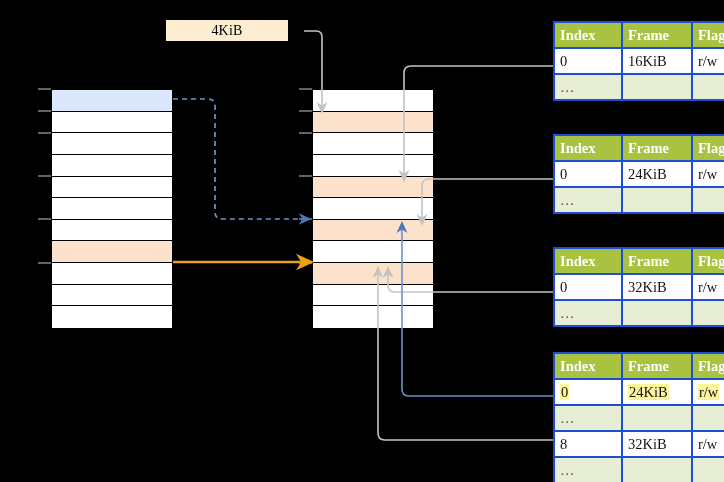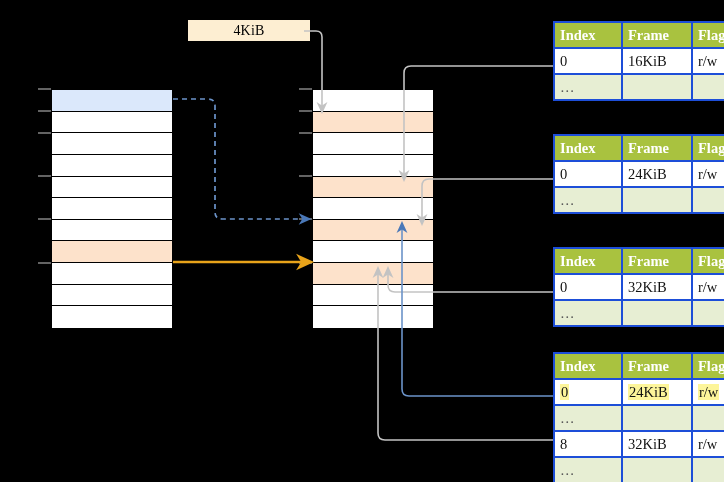--- a/index.html
+++ b/index.html
@@ -33,21 +33,21 @@
   .hl{background:#fdf59a;padding:0 1px;}
   .c-index{width:56px;}
   .c-frame{width:58px;margin-top:45px;}
   .c-flags{width:50px;}
 </style>
 </head>
 <body>
 
 <div id="stage">
 
-  <div class="sizelabel" style="left:188px;top:20px;width:122px;height:21px;">4KiB</div>
+  <div class="sizelabel" style="left:166px;top:20px;width:122px;height:21px;">4KiB</div>
 
   <div class="memcol" id="left-col" style="left:51px;top:89px;width:122px;height:240px;">
       <div class="memrow blue" style="height: 9.09091%;"></div>
       <div class="memrow" style="height: 9.09091%;"></div>
       <div class="memrow" style="height: 9.09091%;"></div>
       <div class="memrow" style="height: 9.09091%;"></div>
       <div class="memrow" style="height: 9.09091%;"></div>
       <div class="memrow" style="height: 9.09091%;"></div>
       <div class="memrow" style="height: 9.09091%;"></div>
       <div class="memrow peach" style="height: 9.09091%;"></div>

